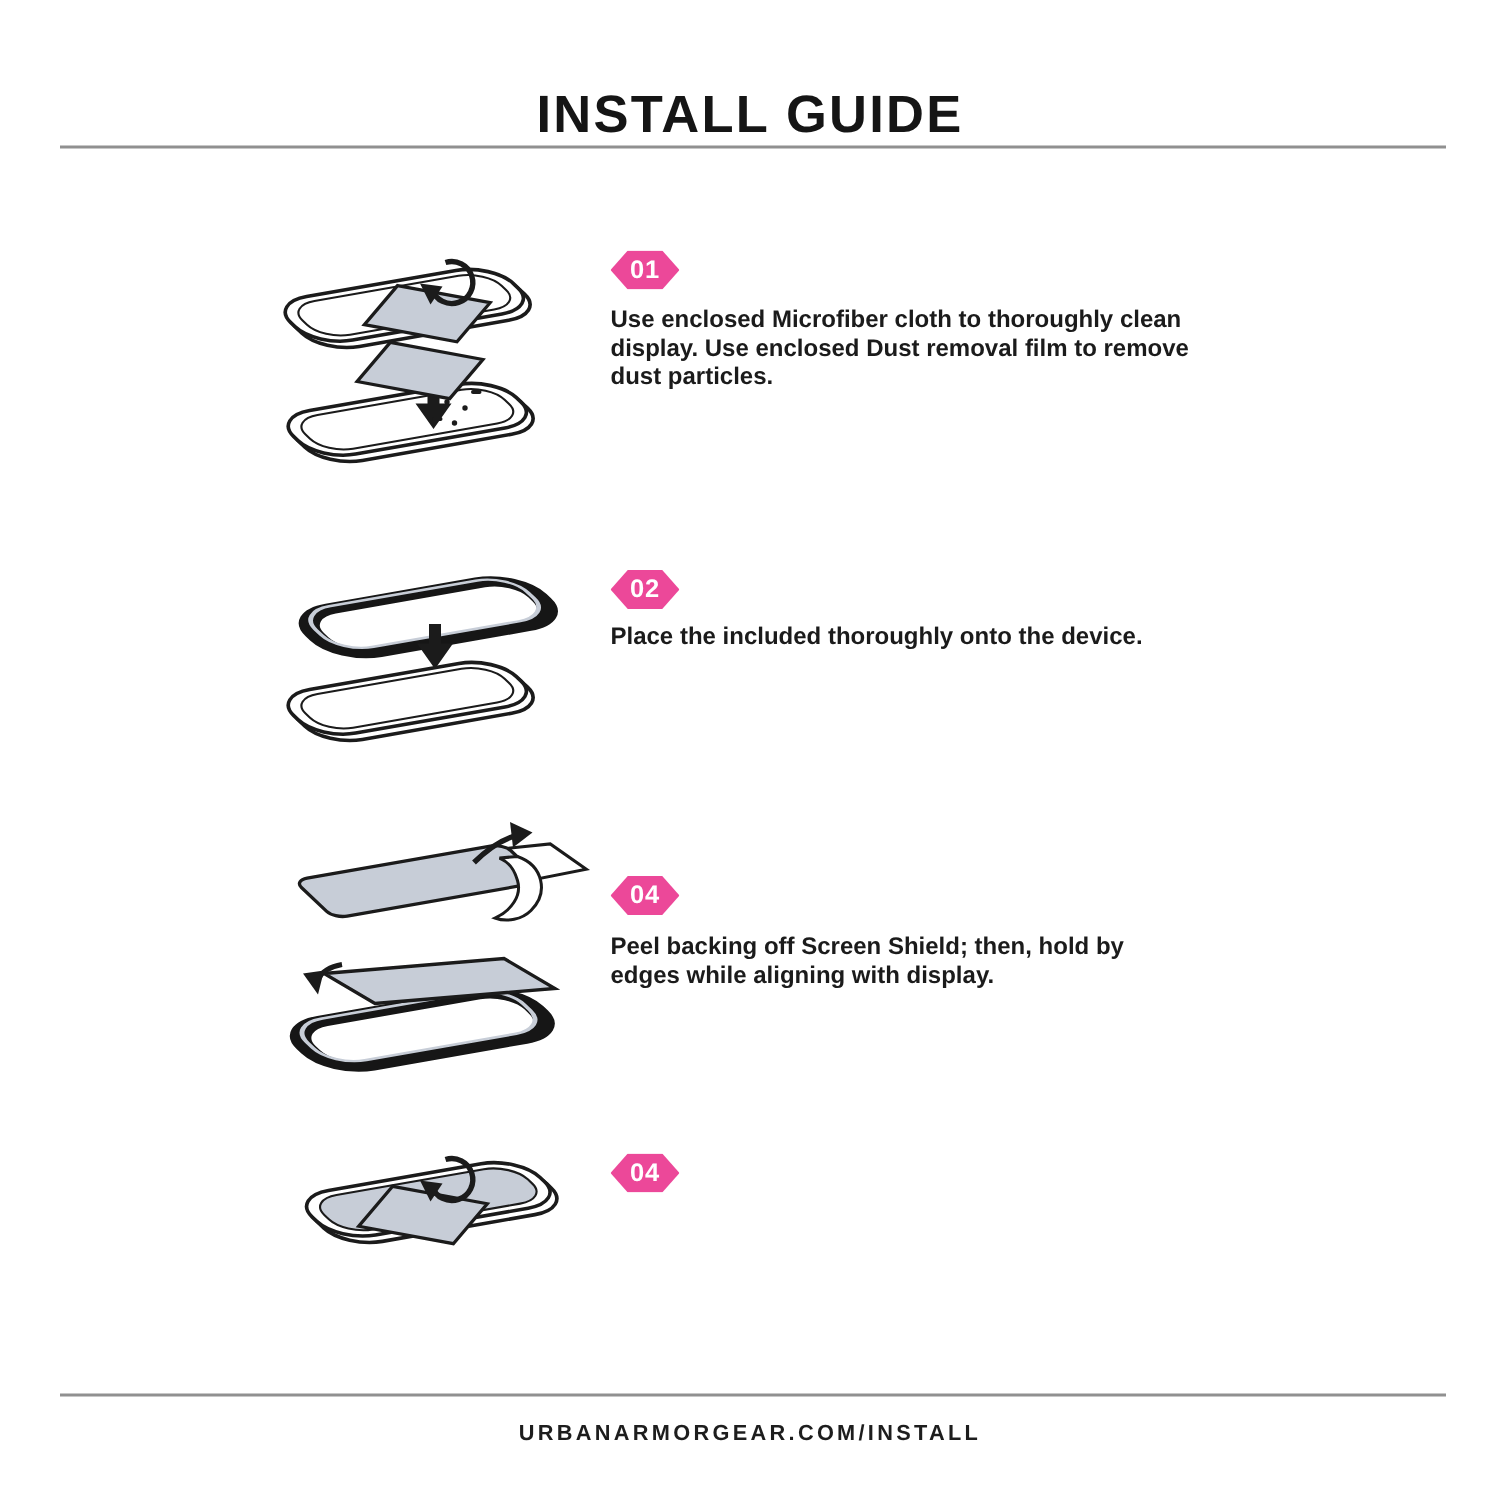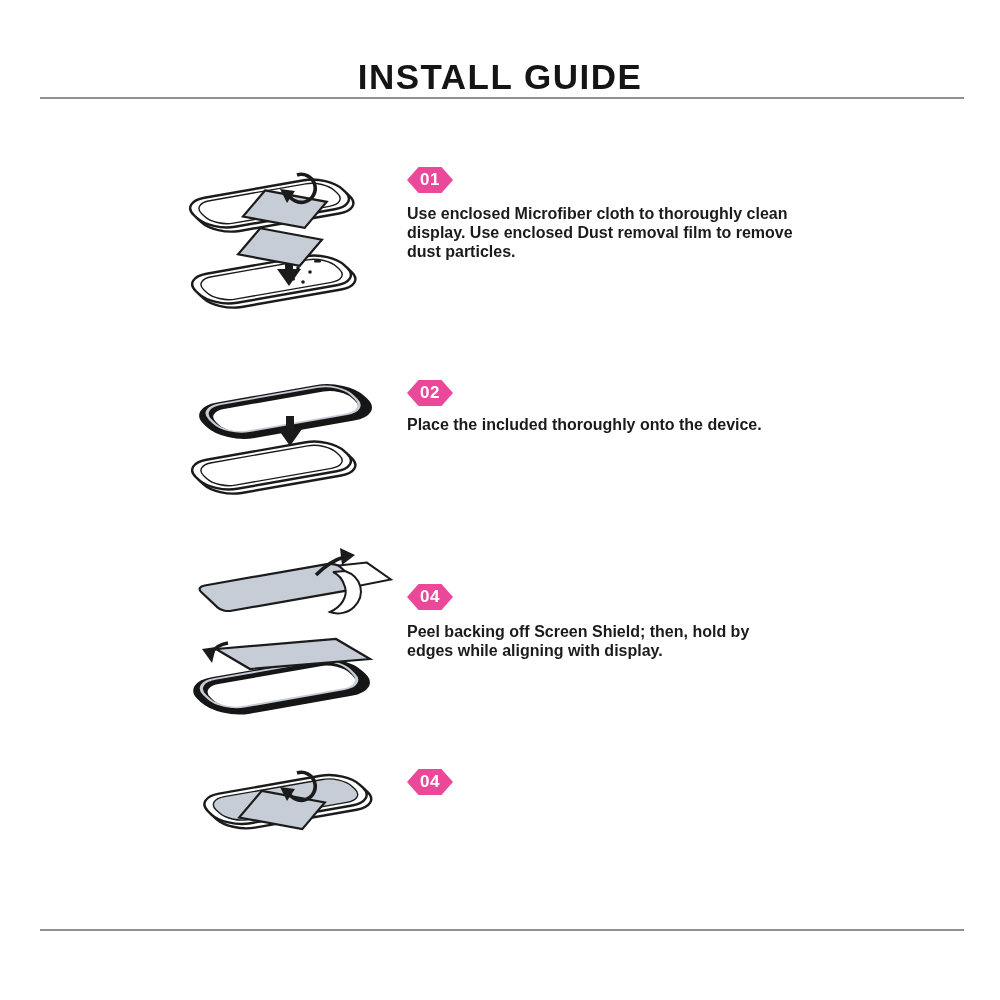--- a/index.html
+++ b/index.html
@@ -160,14 +160,15 @@
   <div class="badge b2">02</div>
   <p class="step-text t2">Place the included thoroughly onto the device.</p>
 
   <div class="badge b3">04</div>
   <p class="step-text t3">Peel backing off Screen Shield; then, hold by
 edges while aligning with display.</p>
 
   <div class="badge b4">04</div>
 
   <div class="divider bottom"></div>
+  <div class="footer">URBANARMORGEAR.COM/INSTALL</div>
 
 </div>
 
 </body></html>

